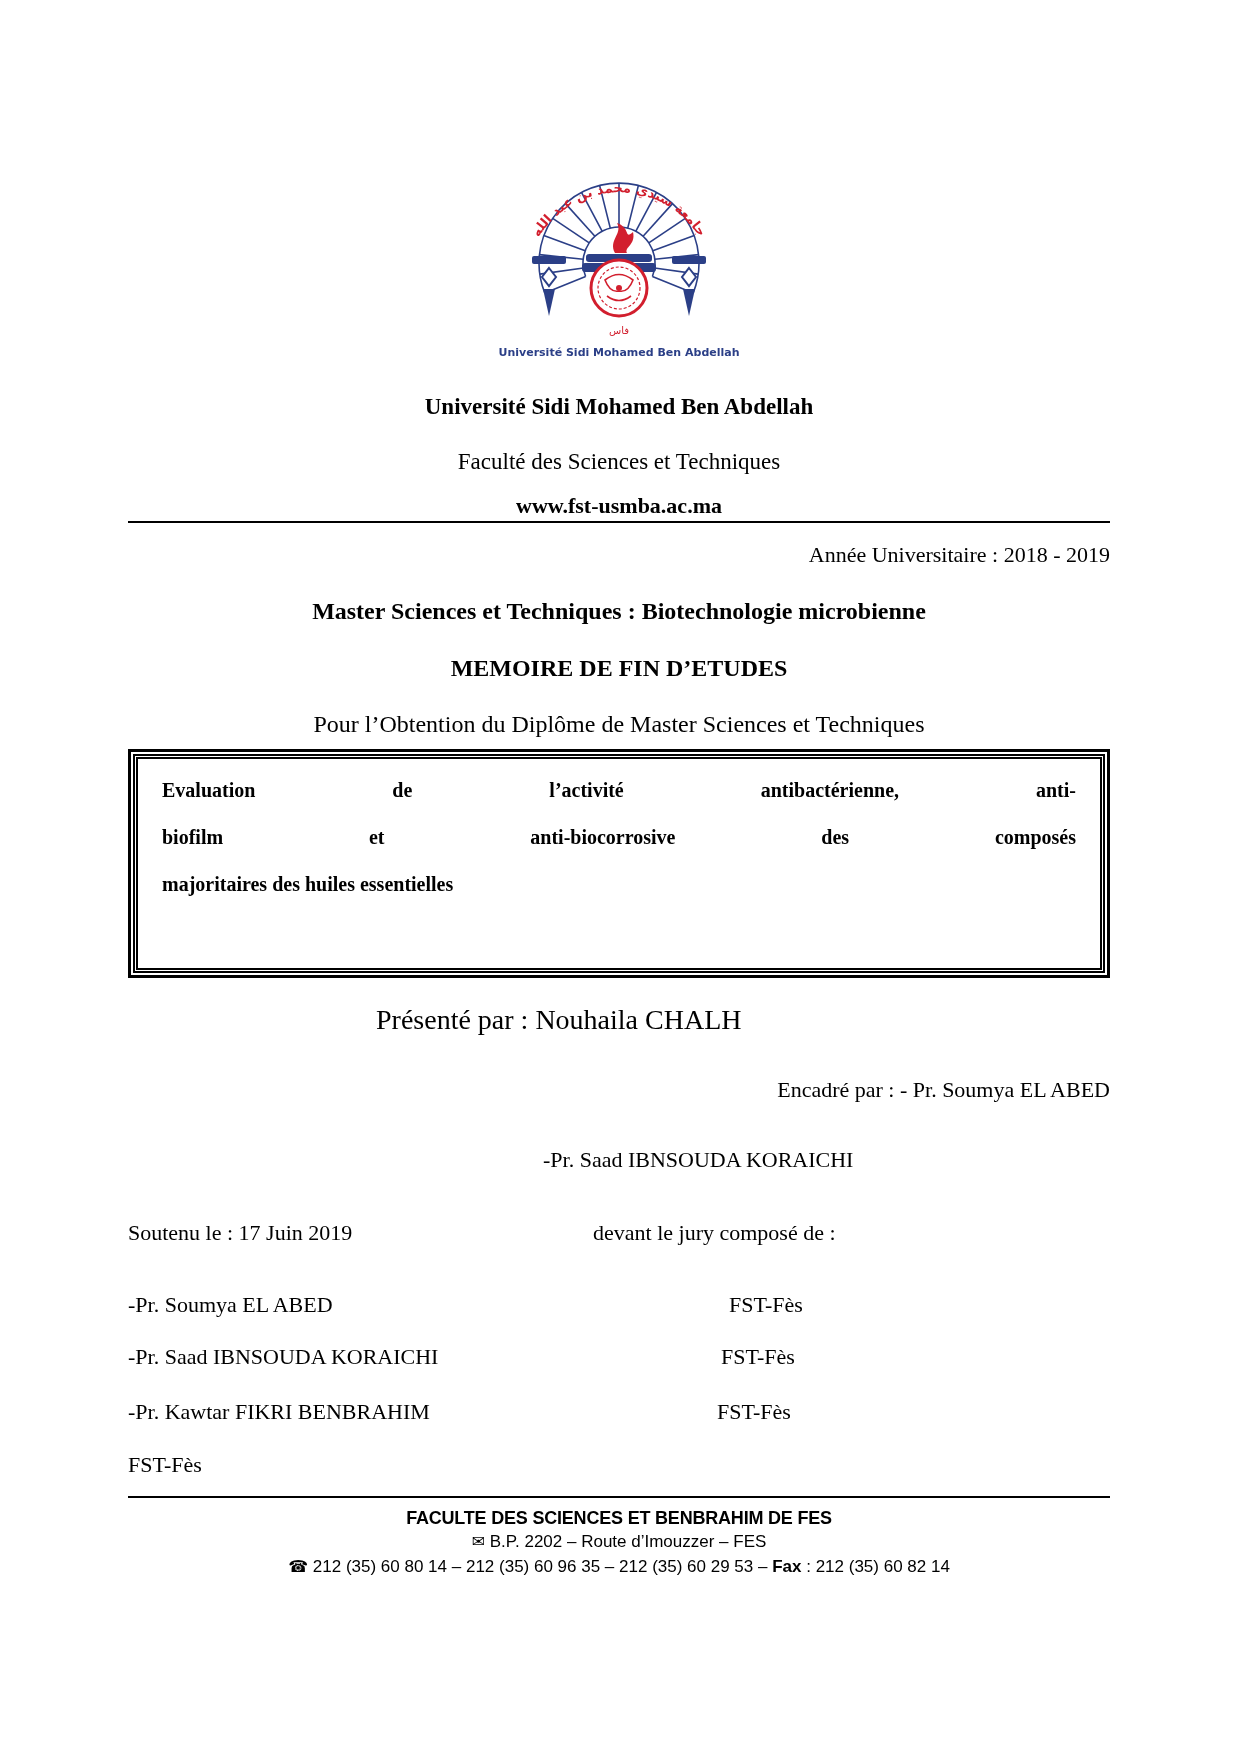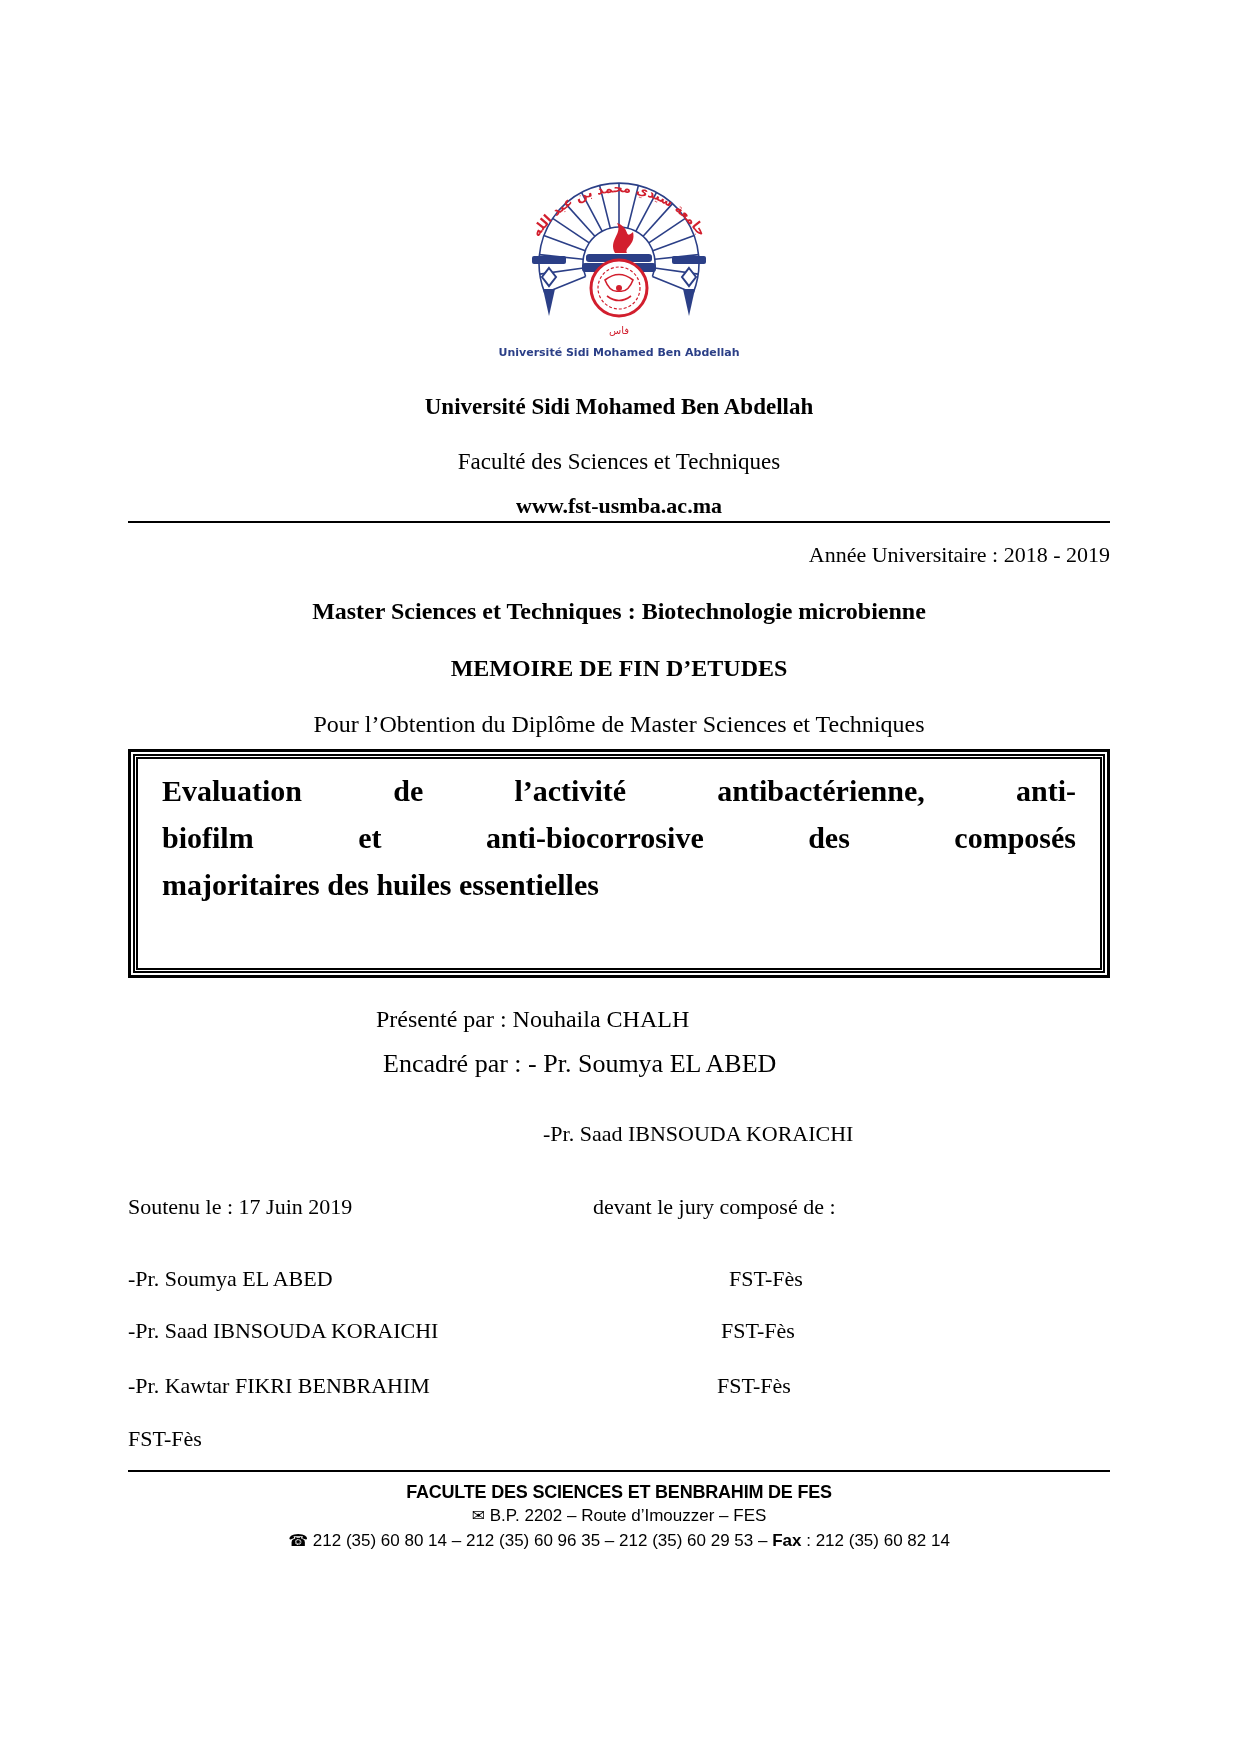--- a/index.html
+++ b/index.html
@@ -37,27 +37,27 @@
 
   
   .title-box-outer{
     margin-top:10px;border:3px solid #000;padding:2px;
   }
   .title-box-inner{
     border:5px double #000;
     padding:8px 24px 60px 24px;
   }
   .title-line{
-    font-size:30px;font-weight:bold;line-height:47px;
+    font-size:20px;font-weight:bold;line-height:47px;
     text-align:justify;
   }
   .title-line.just{text-align-last:justify;}
 
-  .presented{margin-top:28px;font-size:24px;line-height:27px;padding-left:248px;}
-  .supervised{margin-top:17px;font-size:26px;line-height:27px;padding-left:255px;}
+  .presented{margin-top:28px;font-size:28px;line-height:27px;padding-left:248px;}
+  .supervised{margin-top:43px;font-size:22px;line-height:27px;padding-left:255px;text-align:right;}
   .supervisor2{margin-top:43px;font-size:22px;line-height:27px;padding-left:415px;}
 
   .defense-row{margin-top:46px;font-size:22px;line-height:27px;display:flex;}
   .defense-date{flex:0 0 465px;}
 
   .jury{margin-top:45px;}
   .jury-row{display:flex;font-size:22px;line-height:27px;}
   .jury-row .jname{flex:0 0 585px;}
   .jury-row.r1{margin-bottom:25px;gap:16px;}
   .jury-row.r2{margin-bottom:28px;}

